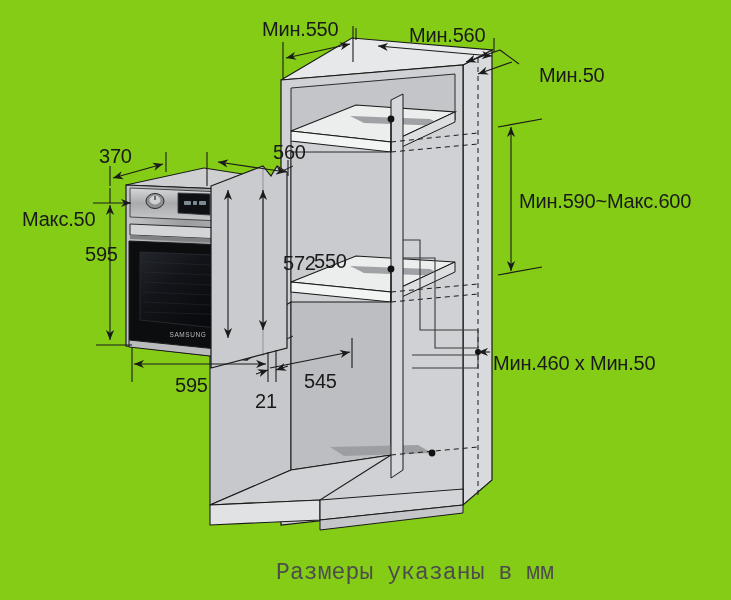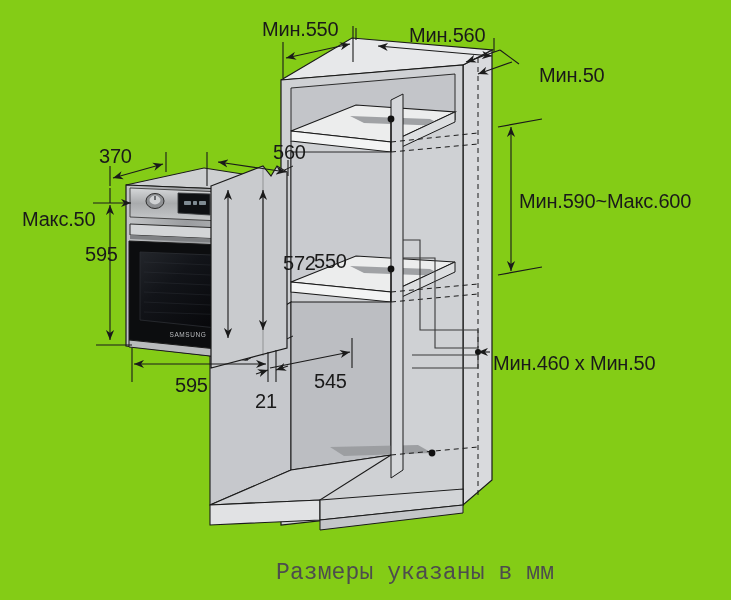--- a/index.html
+++ b/index.html
@@ -265,19 +265,19 @@
   <div class="dim-label" style="left:85px; top:243px;">595</div>
 
   <div class="dim-label" style="left:272px; top:252px;margin-left:11px;">572</div>
 
   <div class="dim-label" style="left:314px; top:250px;">550</div>
 
   <div class="dim-label" style="left:175px; top:374px;">595</div>
 
   <div class="dim-label" style="left:255px; top:390px;">21</div>
 
-  <div class="dim-label" style="left:314px; top:370px;">545</div>
+  <div class="dim-label" style="left:304px; top:370px;">545</div>
 
   <div class="dim-label" style="left:493px; top:352px;">Мин.460 x Мин.50</div>
 
   <div class="caption" style="left:276px; top:560px;">Размеры указаны в мм</div>
 
 </div>
 
 </body></html>

